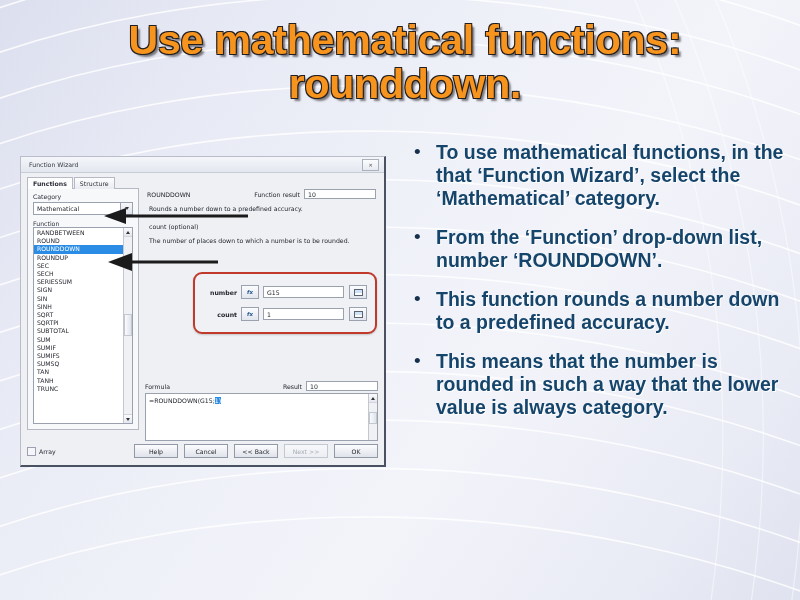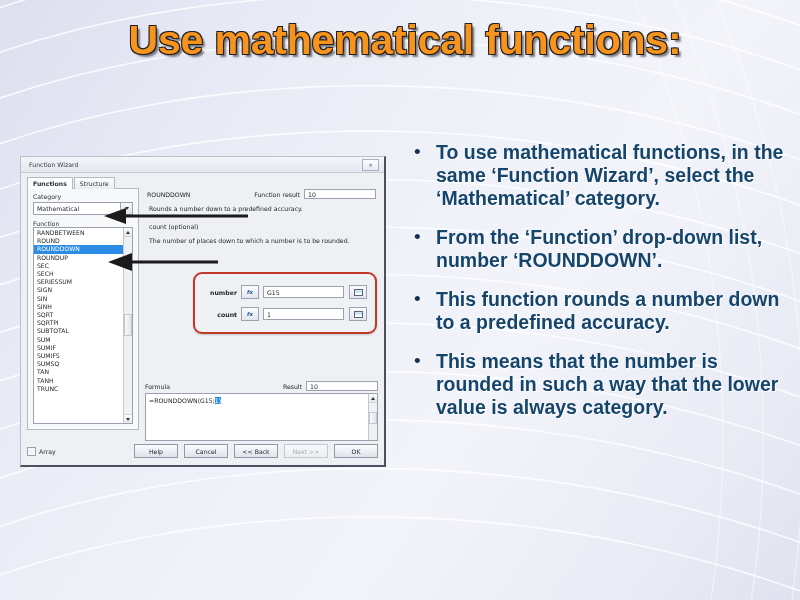--- a/index.html
+++ b/index.html
@@ -432,26 +432,27 @@
     </g>
     <g fill="none" stroke="#ffffff" stroke-width="1.2" opacity="0.5">
       <path d="M620,-20 C700,160 740,380 700,620"></path>
       <path d="M660,-20 C740,160 780,380 740,620"></path>
       <path d="M700,-20 C780,160 820,380 780,620"></path>
     </g>
   </svg>
 
   <div id="title-block">
     <div class="title-line">Use mathematical functions:</div>
+    <div class="title-line">rounddown.</div>
   </div>
 
   <div id="bullets">
     <div class="bullet-row">
       <span class="bullet-mark">•</span>
-      <span class="bullet-text">To use mathematical functions, in the same ‘Function Wizard’, select the ‘Mathematical’ category.</span>
+      <span class="bullet-text">To use mathematical functions, in the that ‘Function Wizard’, select the ‘Mathematical’ category.</span>
     </div>
     <div class="bullet-row">
       <span class="bullet-mark">•</span>
       <span class="bullet-text">From the ‘Function’ drop-down list, number ‘ROUNDDOWN’.</span>
     </div>
     <div class="bullet-row">
       <span class="bullet-mark">•</span>
       <span class="bullet-text">This function rounds a number down to a predefined accuracy.</span>
     </div>
     <div class="bullet-row">

